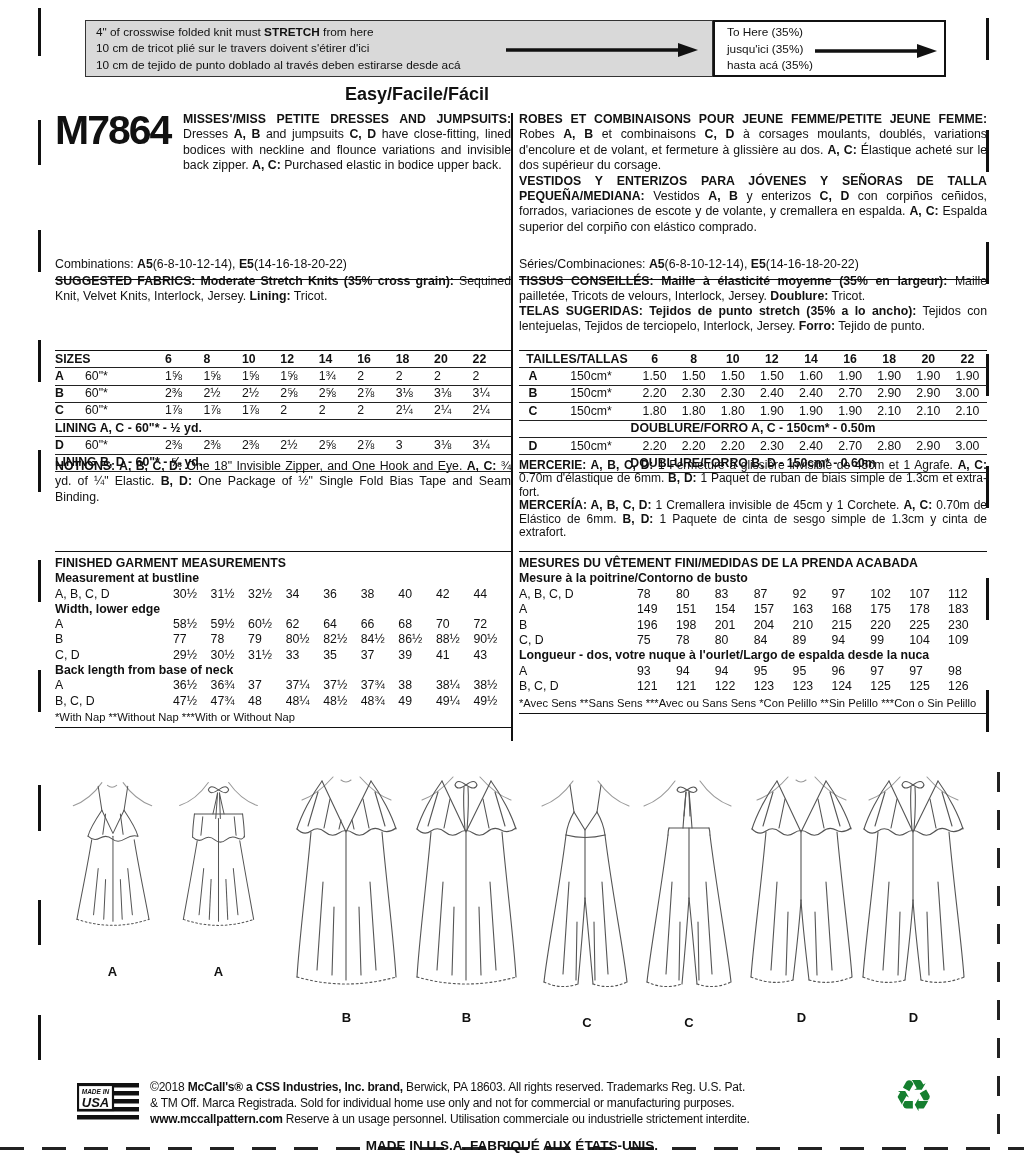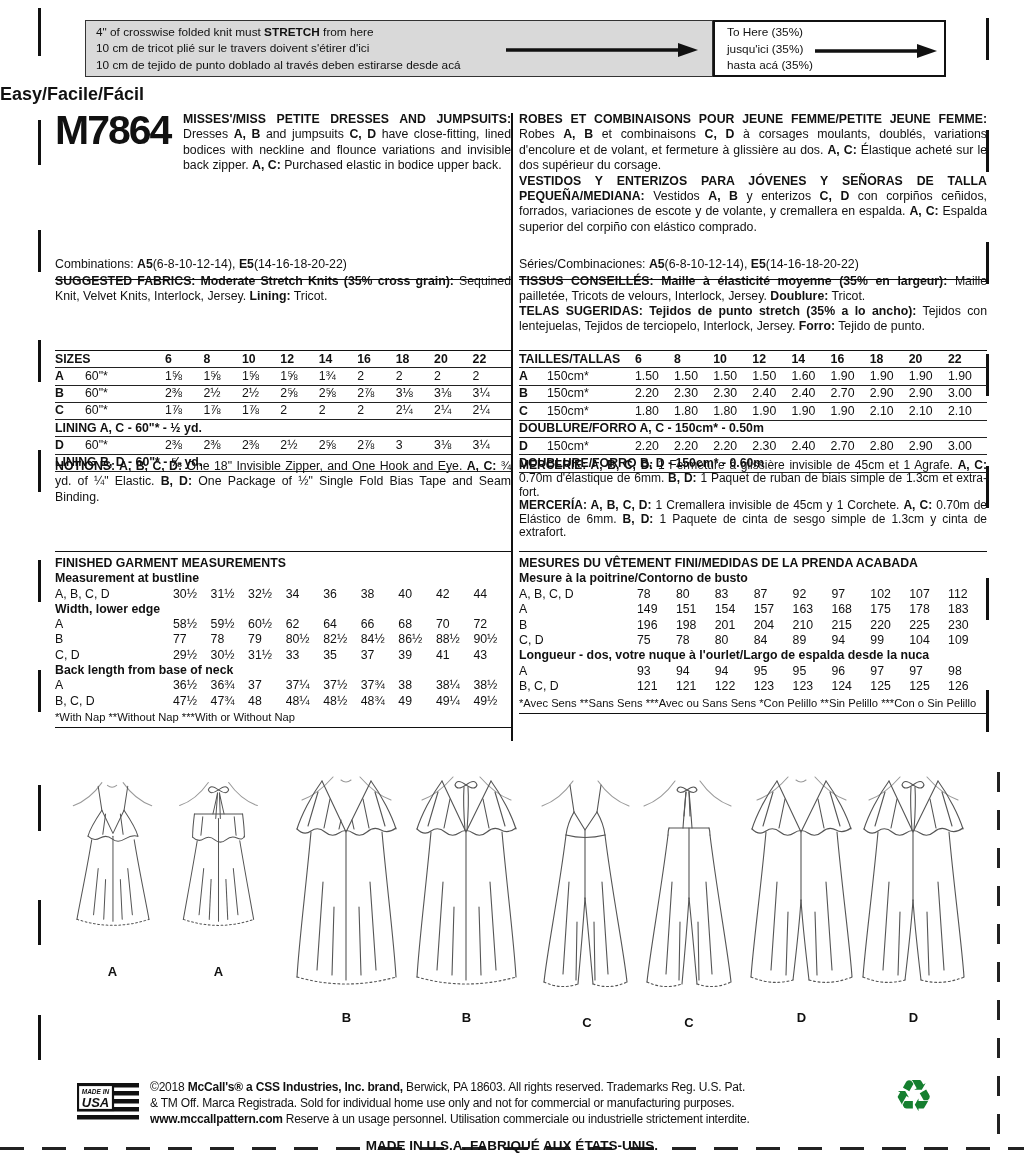--- a/index.html
+++ b/index.html
@@ -17,21 +17,21 @@
   
   .gauge-gray{position:absolute;left:85px;top:20px;width:628px;height:57px;background:#d9d9d9;
               border:1.5px solid #333;box-sizing:border-box;display:flex;align-items:center;}
   .gauge-lines{padding:2px 0 2px 10px;font-size:11.8px;line-height:16.5px;flex:1;}
   .gauge-arrow1{position:absolute;right:12px;top:21px;}
   .gauge-white{position:absolute;left:713px;top:20px;width:233px;height:57px;background:#fff;
                border:2px solid #111;box-sizing:border-box;}
   .gauge-white .gauge-lines{padding-left:12px;}
   .gauge-arrow2{position:absolute;right:5px;top:21px;}
 
-  .difficulty{position:absolute;left:0;top:84px;width:834px;text-align:left;
+  .difficulty{position:absolute;left:0;top:84px;width:834px;text-align:center;
               font-size:18px;font-weight:bold;}
 
   
   .colL{position:absolute;left:55px;top:0;width:456px;font-size:12.3px;line-height:15.3px;}
   .colR{position:absolute;left:519px;top:0;width:468px;font-size:12.3px;line-height:15.4px;}
   .divider{position:absolute;left:511px;top:113px;width:1.5px;height:628px;background:#111;}
   .abs{position:absolute;left:0;right:0;}
 
   .desc-row{display:flex;gap:8px;}
   .pattern-no{font-size:41px;font-weight:bold;letter-spacing:-2px;line-height:36px;width:120px;flex:none;}
@@ -299,21 +299,21 @@
   <div class="colR">
     <div class="abs" style="top:112px;">
       <p class="just"><span class="b">ROBES ET COMBINAISONS POUR JEUNE FEMME/PETITE JEUNE FEMME: </span><span>Robes </span><span class="b">A, B</span><span> et combinaisons </span><span class="b">C, D</span><span> à corsages moulants, doublés, variations d'encolure et de volant, et fermeture à glissière au dos. </span><span class="b">A, C:</span><span> Élastique acheté sur le dos supérieur du corsage.</span></p>
       <p class="just"><span class="b">VESTIDOS Y ENTERIZOS PARA JÓVENES Y SEÑORAS DE TALLA PEQUEÑA/MEDIANA: </span><span>Vestidos </span><span class="b">A, B</span><span> y enterizos </span><span class="b">C, D</span><span> con corpiños ceñidos, forrados, variaciones de escote y de volante, y cremallera en espalda. </span><span class="b">A, C:</span><span> Espalda superior del corpiño con elástico comprado.</span></p>
     </div>
     <div class="abs ruleb" style="top:257px;"><span>Séries/Combinaciones: </span><span class="b">A5</span><span>(6-8-10-12-14), </span><span class="b">E5</span><span>(14-16-18-20-22)</span></div>
     <div class="abs" style="top:274px;line-height:15.1px;">
       <p class="just"><span class="b">TISSUS CONSEILLÉS: Maille à élasticité moyenne (35% en largeur):</span><span> Maille pailletée, Tricots de velours, Interlock, Jersey. </span><span class="b">Doublure:</span><span> Tricot.</span></p>
       <p class="just"><span class="b">TELAS SUGERIDAS: Tejidos de punto stretch (35% a lo ancho):</span><span> Tejidos con lentejuelas, Tejidos de terciopelo, Interlock, Jersey. </span><span class="b">Forro:</span><span> Tejido de punto.</span></p>
     </div>
-    <div class="abs ytable t11m" style="top:350px;">
+    <div class="abs ytable t11m" style="top:350px;text-align:center;">
         <div class="trow">
           <span class="lbl span2 b">TAILLES/TALLAS</span>
           <span class="val b">6</span>
           <span class="val b">8</span>
           <span class="val b">10</span>
           <span class="val b">12</span>
           <span class="val b">14</span>
           <span class="val b">16</span>
           <span class="val b">18</span>
           <span class="val b">20</span>

